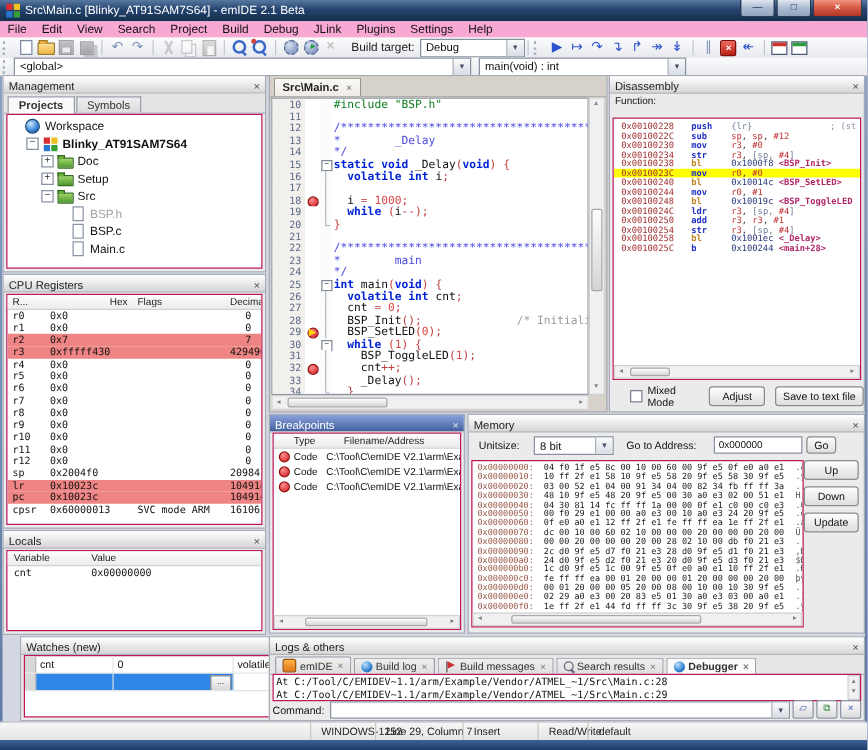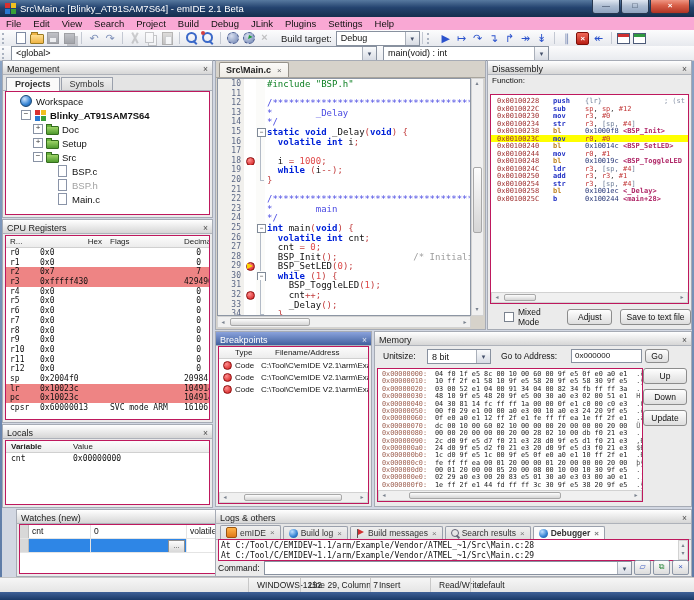--- a/index.html
+++ b/index.html
@@ -346,26 +346,26 @@
               <span class="tlab">Setup</span>
             </div>
             <div class="trow" style="padding-left: 27px;">
               <span class="exp">−</span>
               <span class="ti ti-folder"></span>
               <span class="tlab">Src</span>
             </div>
             <div class="trow" style="padding-left: 39px;">
               <span class="expsp"></span>
               <span class="ti ti-file"></span>
-              <span class="tlab">BSP.c</span>
+              <span class="tlab gr">BSP.h</span>
             </div>
             <div class="trow" style="padding-left: 39px;">
               <span class="expsp"></span>
               <span class="ti ti-file"></span>
-              <span class="tlab gr">BSP.h</span>
+              <span class="tlab">BSP.c</span>
             </div>
             <div class="trow" style="padding-left: 39px;">
               <span class="expsp"></span>
               <span class="ti ti-file"></span>
               <span class="tlab">Main.c</span>
             </div>
             <div class="trow" style="padding-left: 39px; margin-top: 27px;">
               <span class="expsp"></span>
               <span class="ti ti-file"></span>
               <span class="tlab">startup.s</span>
@@ -408,21 +408,21 @@
       </div>
     </div>
 
     <div class="panel" style="left:2px;top:364px;width:211px;height:84px;">
       <div class="phead">
         <span>Locals</span>
         <span class="px">×</span>
       </div>
       <div class="pwhite" style="left:2px;top:15px;right:2px;bottom:2px;">
         <div class="colhdr" id="loc-cols">
-            <span style="width: 62px; padding-left: 5px; font-weight: bold;">Variable</span>
+            <span style="width: 62px; padding-left: 5px;">Variable</span>
             <span style="flex: 1 1 0%;">Value</span>
           </div>
         <div id="loc-rows">
             <div class="lrow">
               <span style="width: 62px; padding-left: 5px;">cnt</span>
               <span>0x00000000</span>
             </div>
           </div>
       </div>
     </div>

